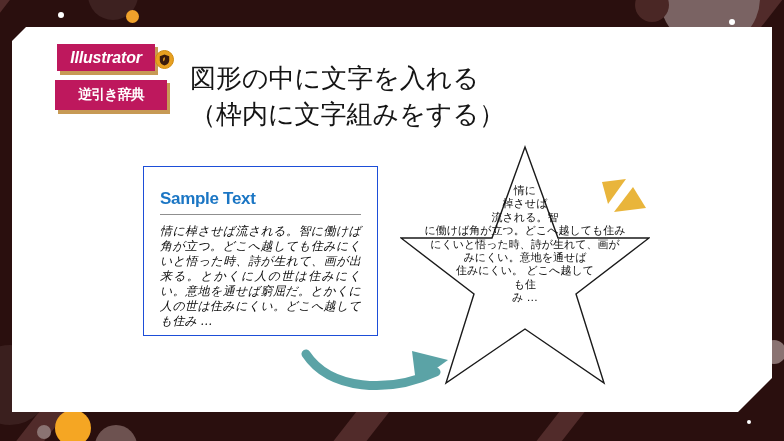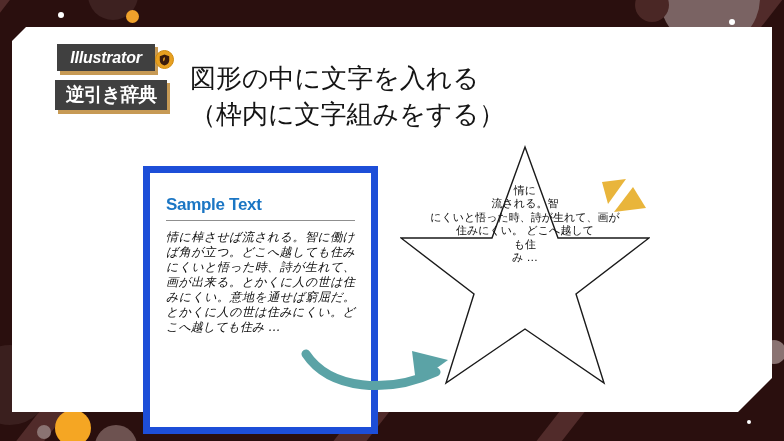--- a/index.html
+++ b/index.html
@@ -54,21 +54,21 @@
     top: 42px;
     width: 120px;
     height: 72px;
   }
   .logo-shadow {
     position: absolute;
     background: #c79a55;
   }
   .logo-plate {
     position: absolute;
-    background: #404040;
+    background: #be185d;
     display: flex;
     align-items: center;
     justify-content: center;
   }
   #logo-top-shadow  { left: 5px;  top: 5px;  width: 98px; height: 28px; }
   #logo-top {
     left: 2px; top: 2px; width: 98px; height: 27px;
   }
   #logo-top-text {
     color: #ffffff;
@@ -78,21 +78,21 @@
     letter-spacing: -0.2px;
     font-family: "Liberation Sans", sans-serif;
   }
   #logo-bot-shadow  { left: 3px;  top: 41px; width: 112px; height: 31px; }
   #logo-bot {
     left: 0px; top: 38px; width: 112px; height: 30px;
   }
   #logo-bot-text {
     color: #ffffff;
     font-weight: bold;
-    font-size: 19px;
+    font-size: 14px;
     letter-spacing: -1px;
     font-family: "DejaVu Sans", sans-serif;
   }
   #logo-badge {
     position: absolute;
     left: 100px;
     top: 8px;
     width: 19px;
     height: 19px;
     border-radius: 50%;
@@ -119,23 +119,23 @@
     letter-spacing: 0px;
     white-space: nowrap;
   }
 
   
   #textbox {
     position: absolute;
     left: 143px;
     top: 166px;
     width: 235px;
-    height: 268px;
+    height: 170px;
     background: #ffffff;
-    border: 7px solid #1d4ed8;
+    border: 1px solid #1d4ed8;
     padding: 22px 16px 0 16px;
   }
   #sample-heading {
     color: #1b76c4;
     font-size: 17px;
     font-weight: bold;
     letter-spacing: -0.3px;
     font-family: "Liberation Sans", sans-serif;
     padding-bottom: 5px;
   }
@@ -244,22 +244,25 @@
     <div id="sample-body">情に棹させば流される。智に働けば角が立つ。どこへ越しても住みにくいと悟った時、詩が生れて、画が出来る。とかくに人の世は住みにくい。意地を通せば窮屈だ。とかくに人の世は住みにくい。どこへ越しても住み …</div>
   </div>
 
   <div id="star-area">
     <svg id="star-svg" width="250" height="245" viewBox="0 0 250 245" aria-hidden="true">
       <polygon points="125,5 158,96 249,96 176,152 204,241 125,187 46,241 74,152 1,96 92,96" fill="#ffffff" stroke="#1a1a1a" stroke-width="1.4" stroke-linejoin="miter"></polygon>
     </svg>
     <div id="star-text">
       <div style="height:42px"></div>
       <span class="st-line">情に</span>
+      <span class="st-line">棹させば</span>
       <span class="st-line">流される。智</span>
+      <span class="st-line">に働けば角が立つ。どこへ越しても住み</span>
       <span class="st-line">にくいと悟った時、詩が生れて、画が</span>
+      <span class="st-line">みにくい。意地を通せば</span>
       <span class="st-line">住みにくい。 どこへ越して</span>
       <div class="st-spread" style="padding:0 42px;flex-direction:column;">
         <span>も住</span>
         <span>み …</span>
       </div>
     </div>
   </div>
 
   <svg id="yellow-accent" width="52" height="42" viewBox="0 0 52 42" aria-hidden="true">
     <polygon points="2,4 26,1 8,26" fill="#e9b53b"></polygon>

